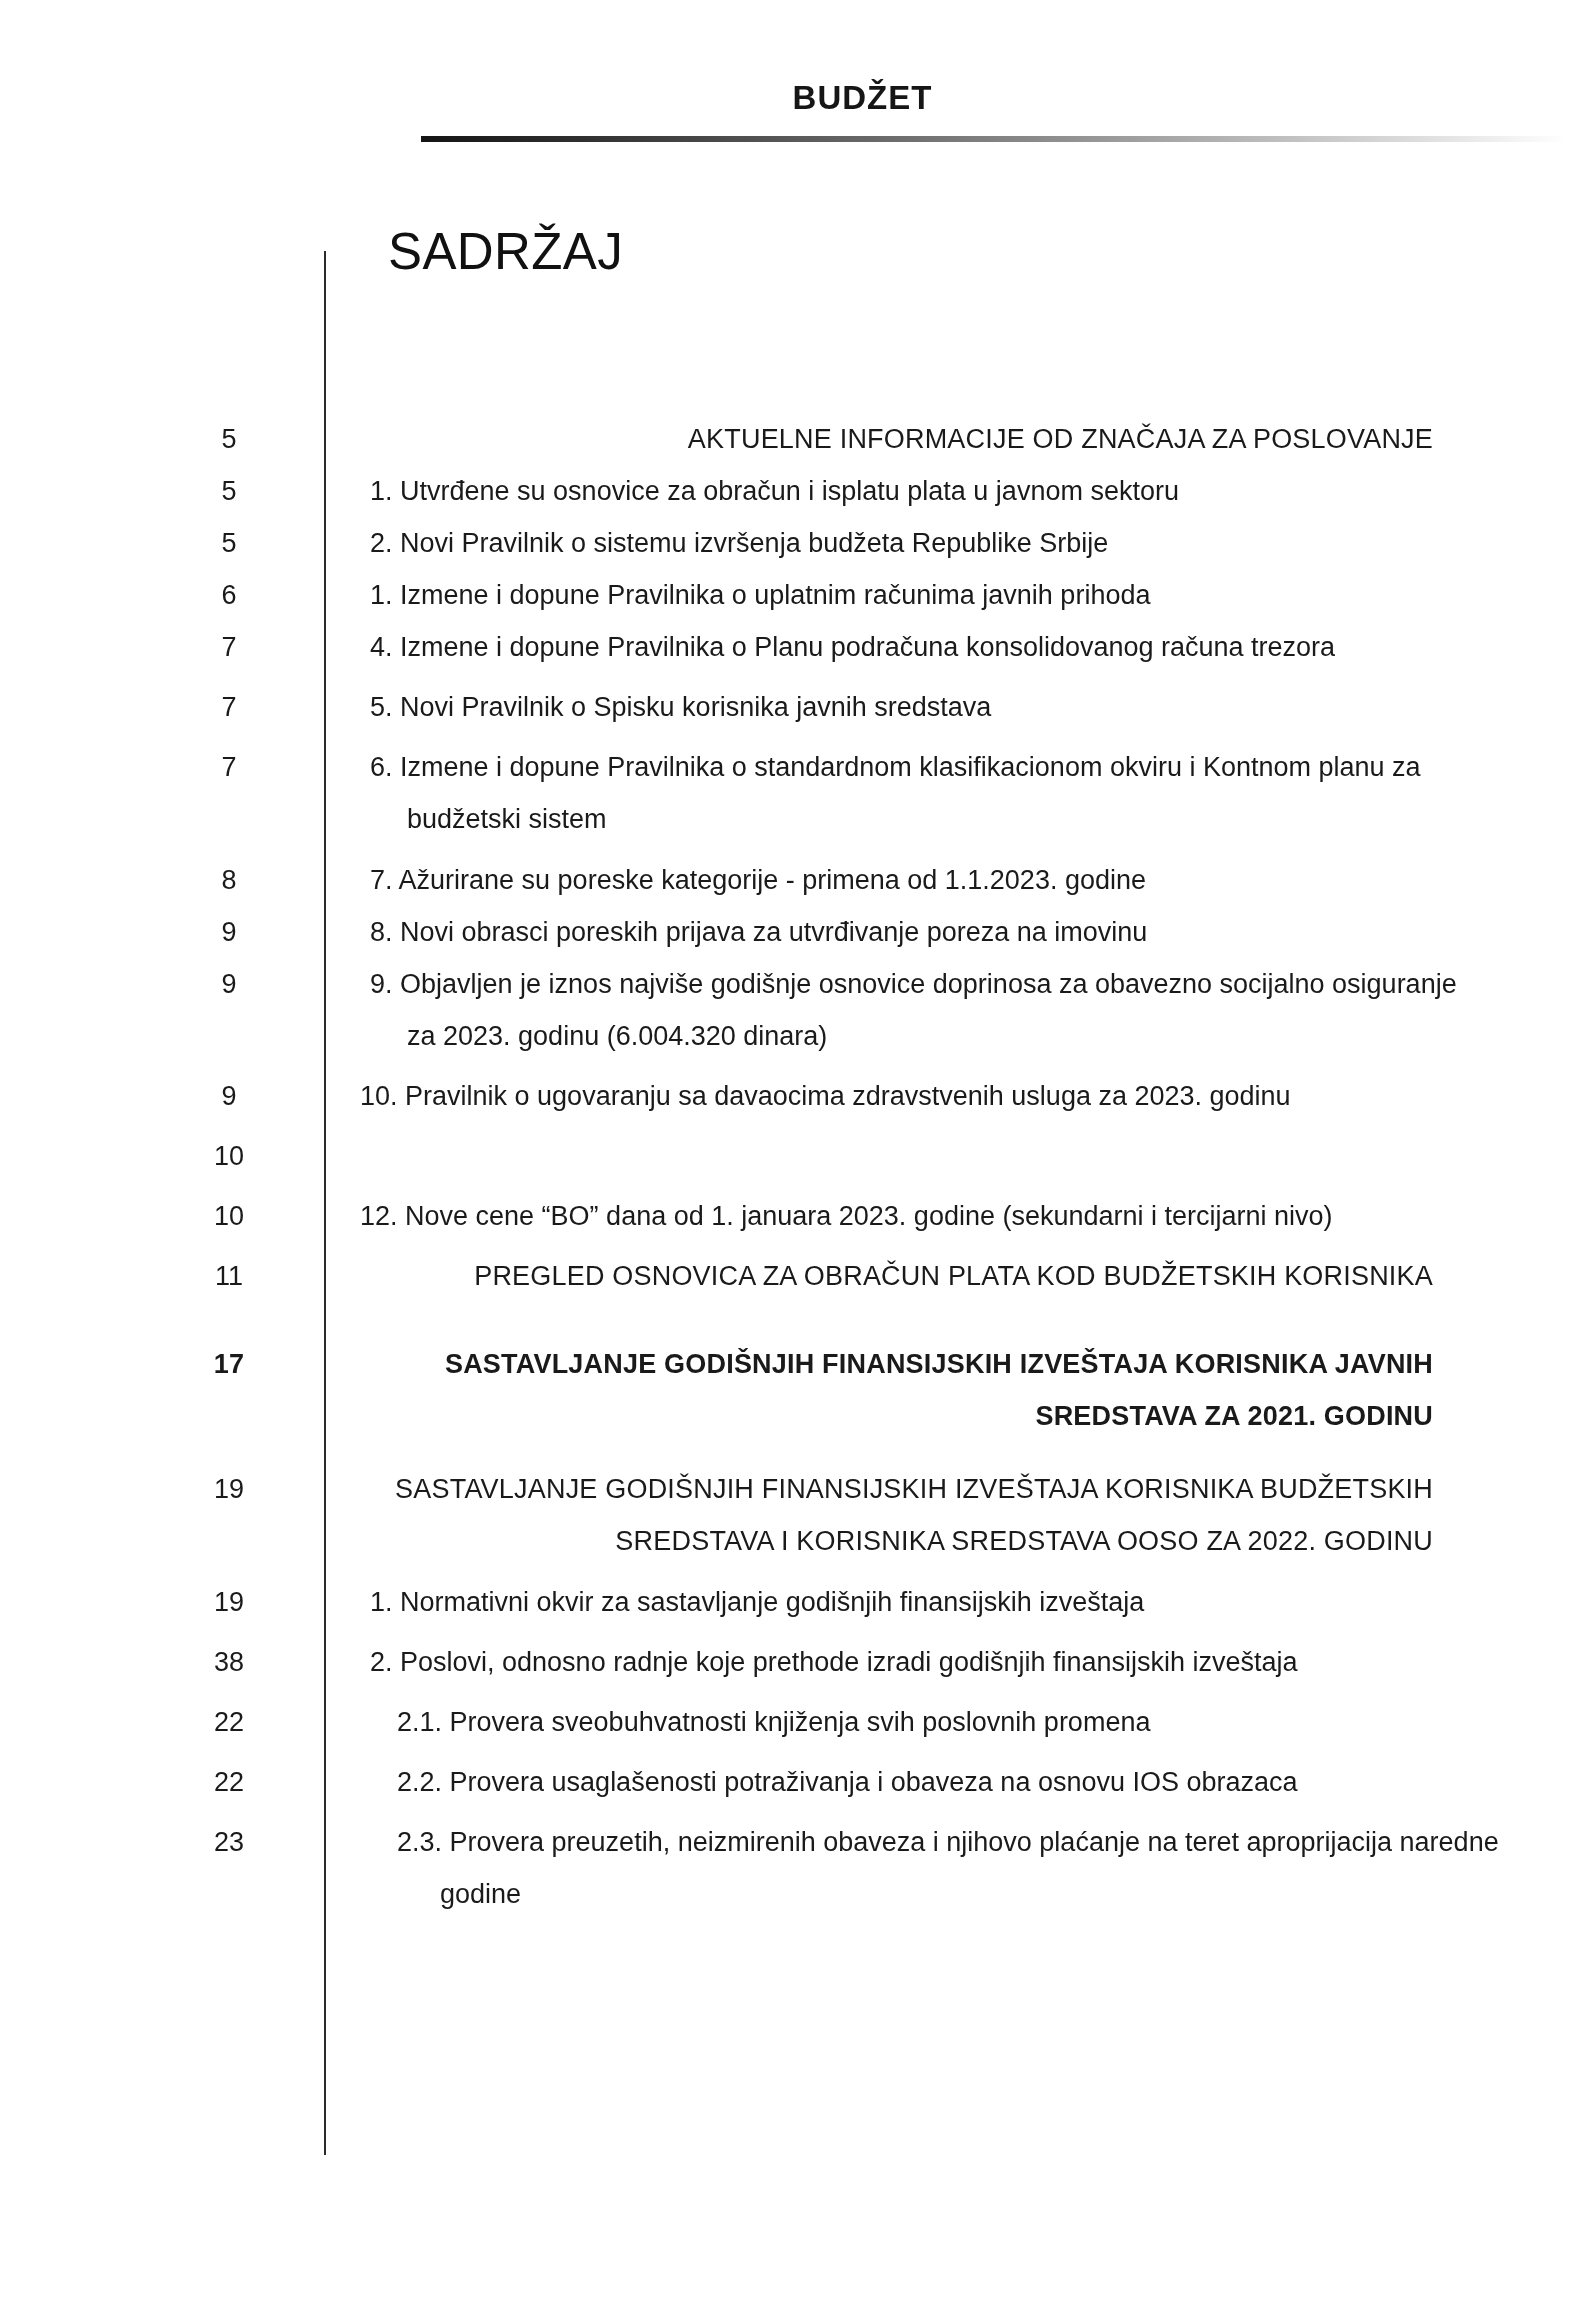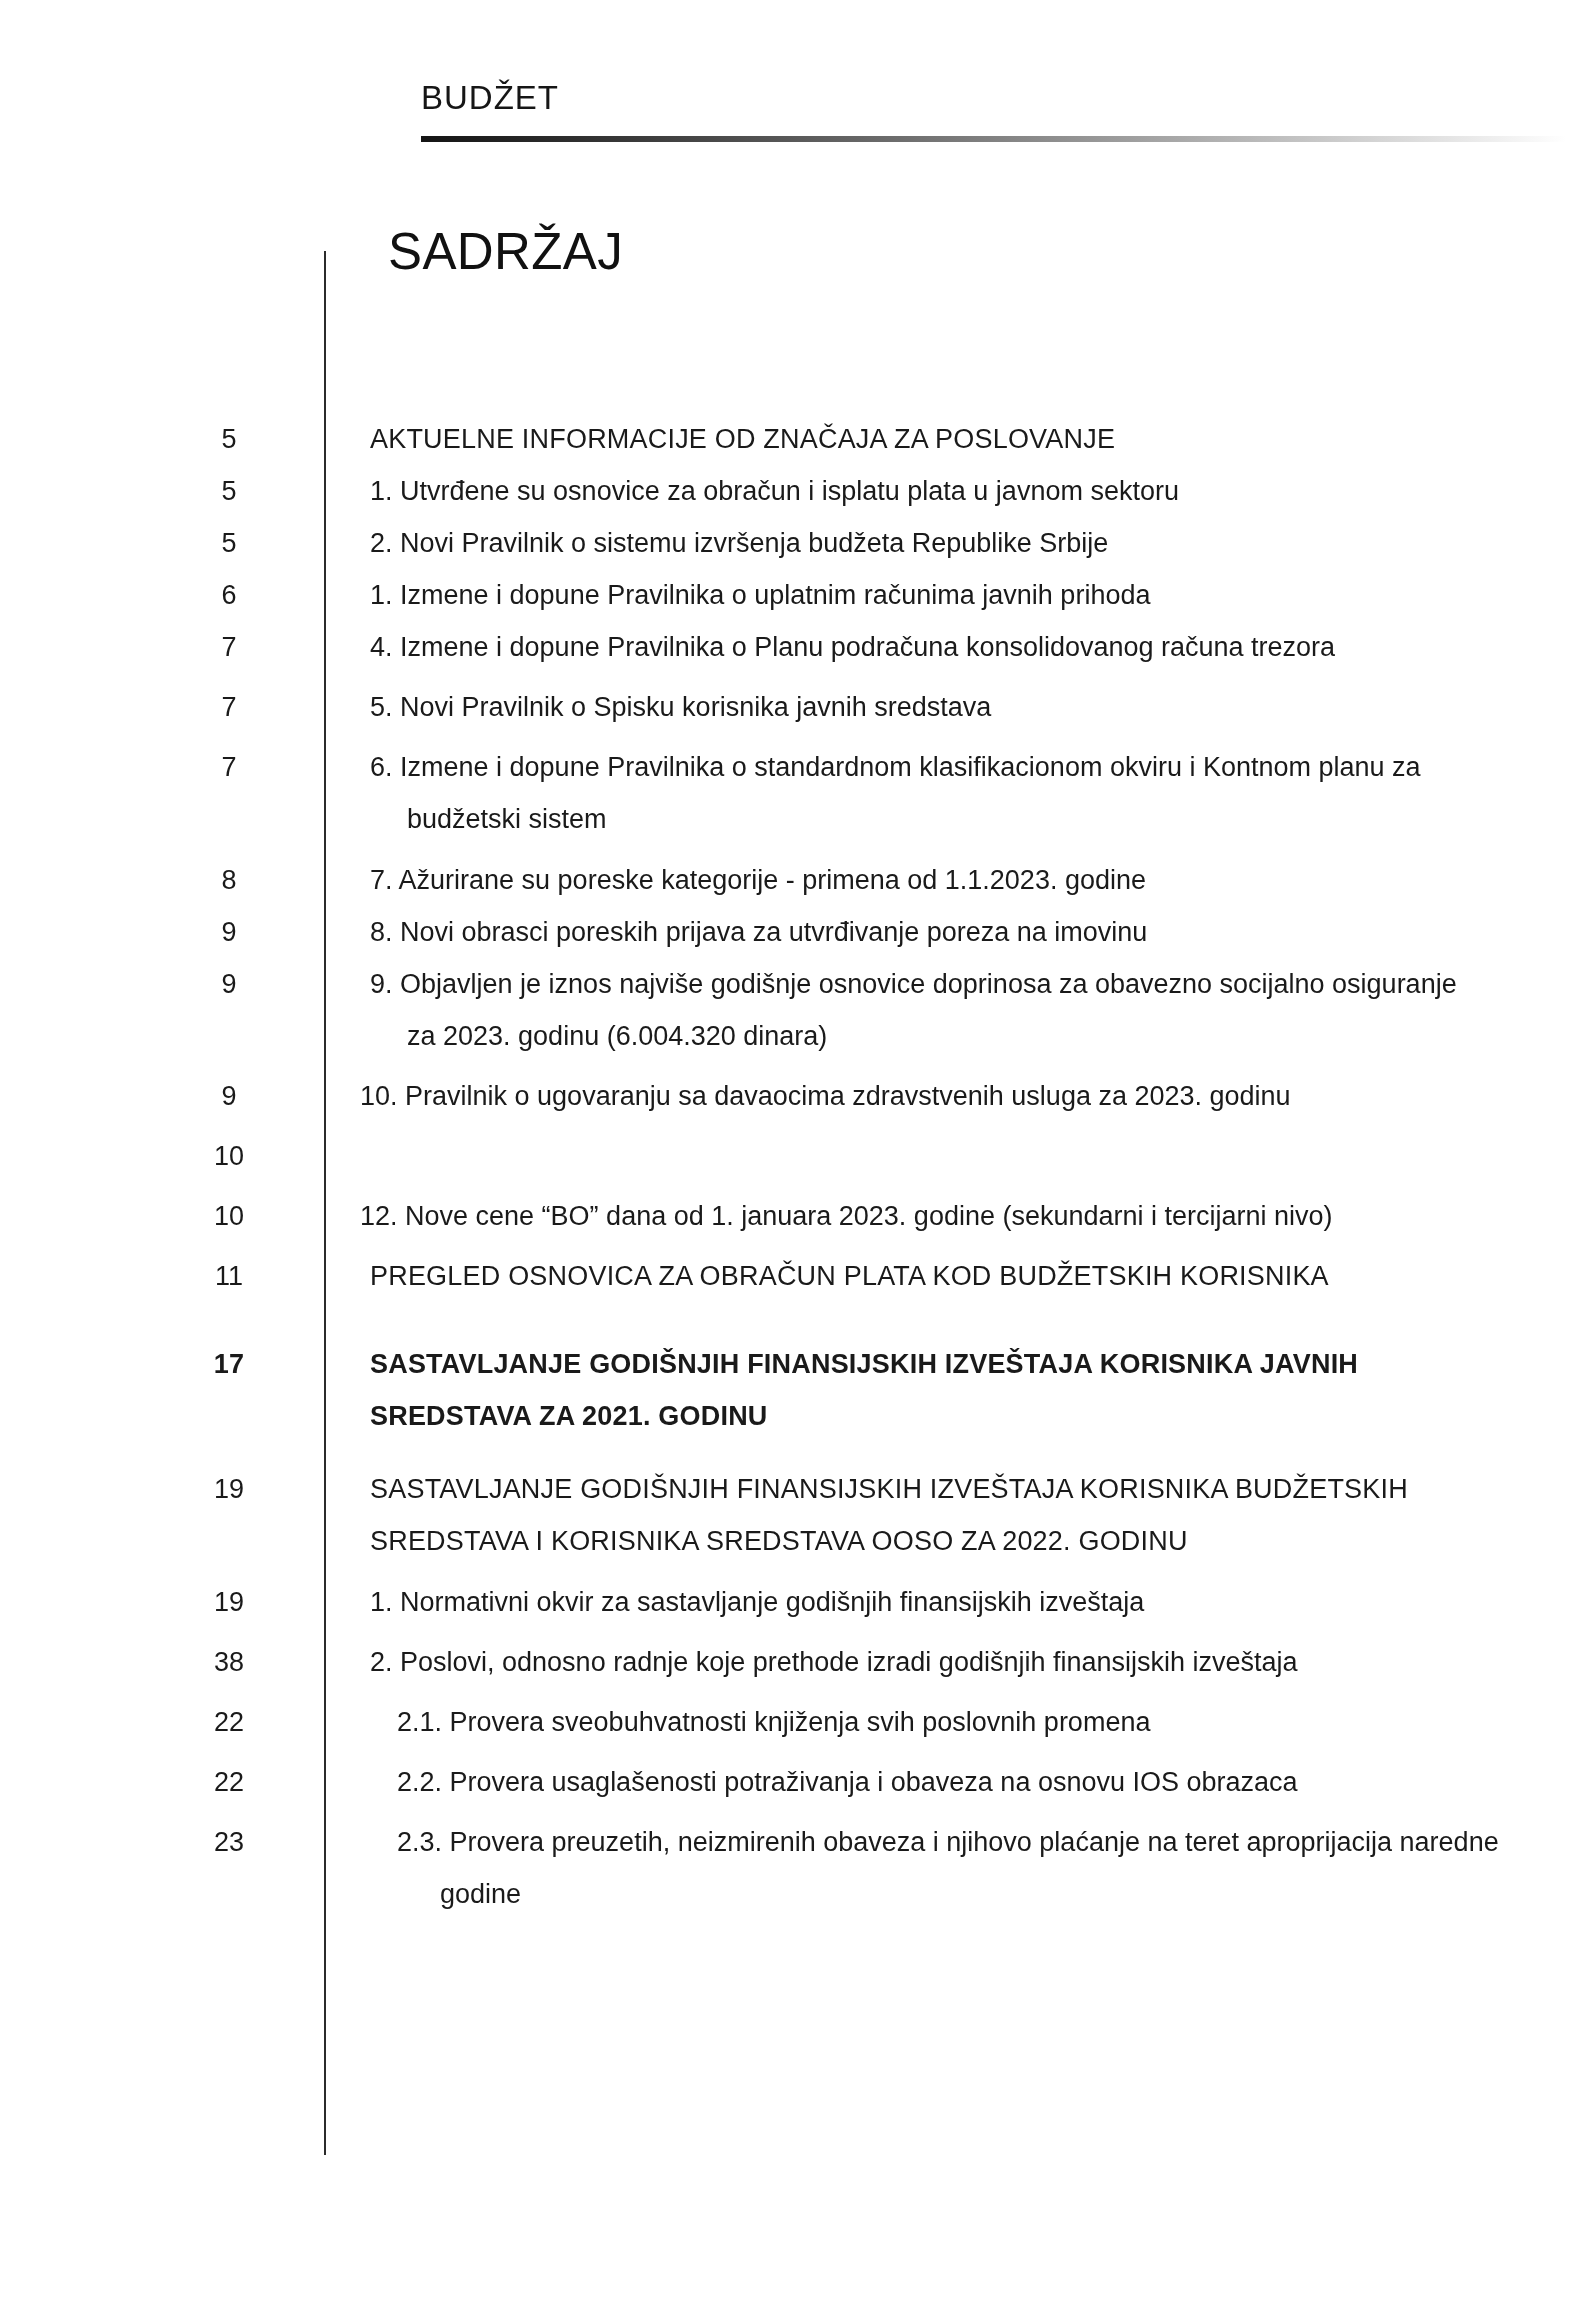--- a/index.html
+++ b/index.html
@@ -22,23 +22,23 @@
     top: 0;
     left: 0;
     width: 1594px;
     height: 155px;
   }
   .header-title {
     position: absolute;
     top: 79px;
     left: 421px;
     width: 883px;
-    text-align: left;
+    text-align: center;
     font-size: 33px;
-    font-weight: 400;
+    font-weight: 700;
     letter-spacing: 1px;
     color: #161616;
   }
   .header-rule {
     position: absolute;
     top: 136px;
     left: 421px;
     width: 1145px;
     height: 5.7px;
     background: linear-gradient(to right, #141414 0%, #303030 14%, #6e6e6e 42%, #a8a8a8 66%, #d8d8d8 85%, #ffffff 100%);
@@ -116,21 +116,21 @@
   .entry.plain    { padding-left: 0; text-indent: 0; }
 
   
   .entry.hang-2,
   .entry.sub { margin-left: 37px; }
 
   .entry.bold, .page-num.bold {
     font-weight: 700;
     letter-spacing: 0.2px;
   }
-  .entry.caps { letter-spacing: 0.2px; }
+  .entry.caps { letter-spacing: 0.2px; text-align: right; }
 
   .toc-row.gap-sm { margin-top: 8.2px; }
   .toc-row.gap-md { margin-top: 21px; }
   .toc-row.gap-lg { margin-top: 36px; }
 </style>
 </head>
 <body>
 
 <div class="page-header">
   <div class="header-title">BUDŽET</div>

